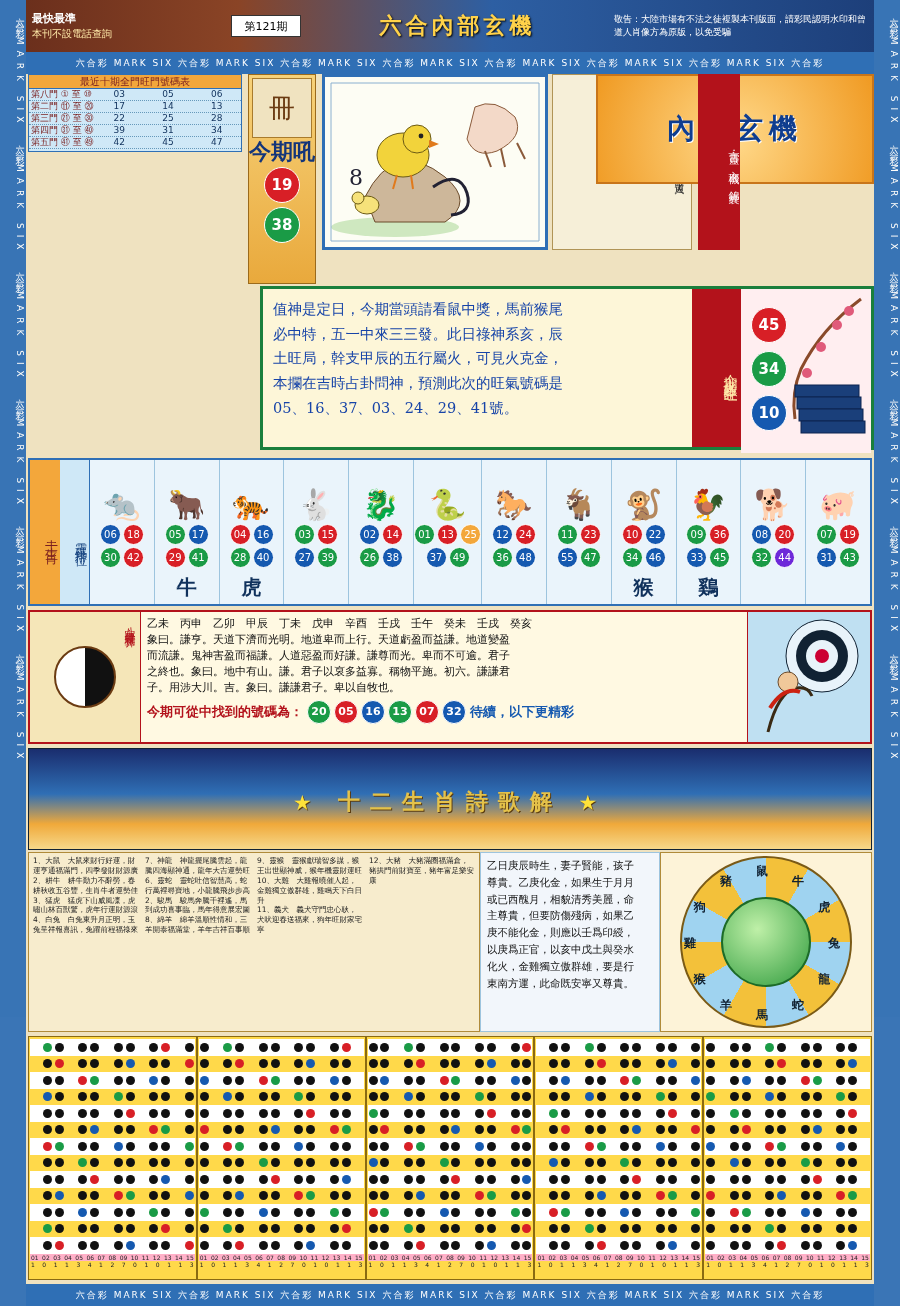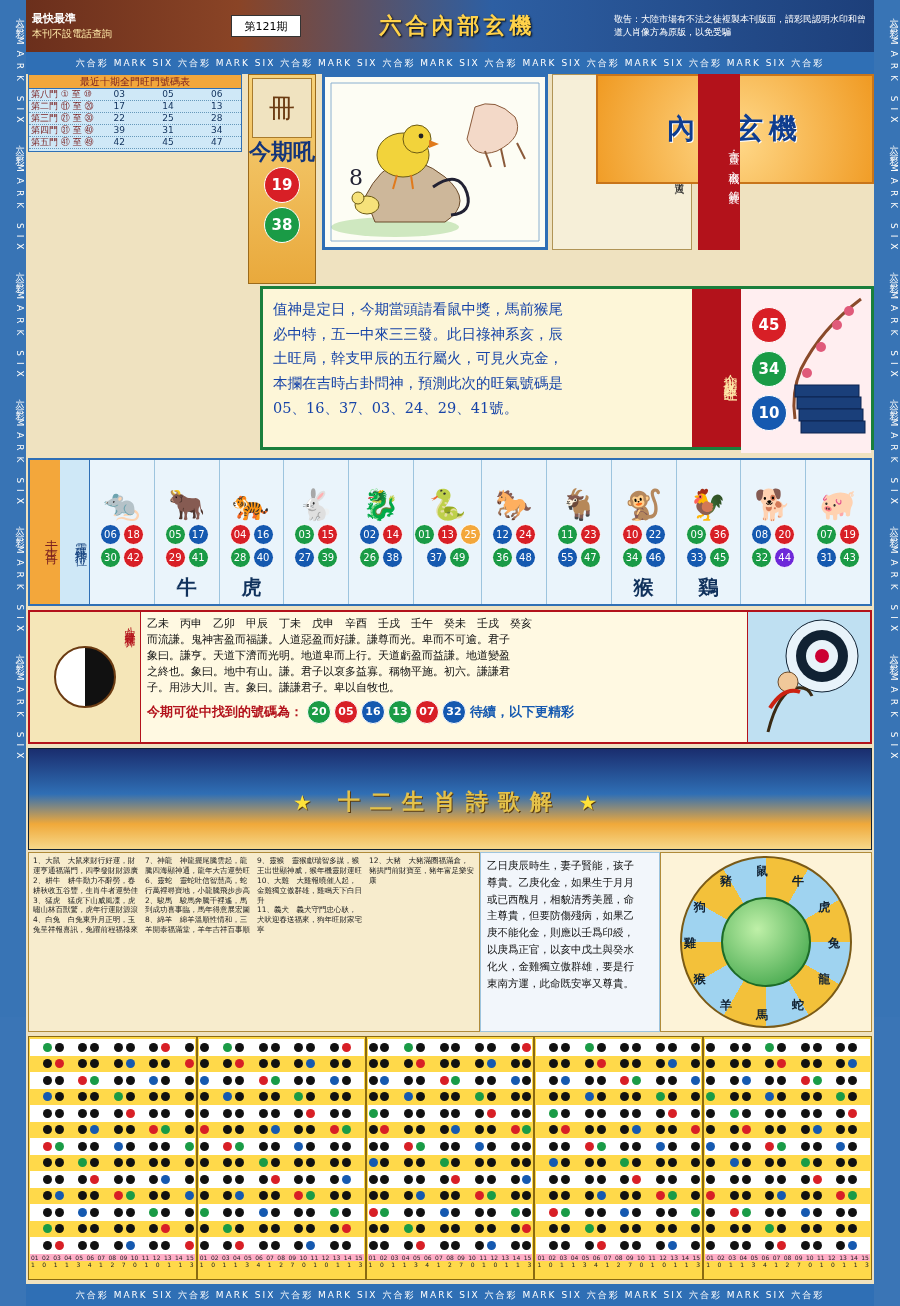--- a/index.html
+++ b/index.html
@@ -571,22 +571,22 @@
     </div>
 
     <div class="bazi">
       <div class="bazi-badge">
         <div class="taiji"></div>
         <div class="bb-t">八字專蹤精算</div>
       </div>
       <div class="bazi-body">
         <div id="bazi-lines">
             <div class="bz-line">乙未　丙申　乙卯　甲辰　丁未　戊申　辛酉　壬戌　壬午　癸未　壬戌　癸亥</div>
+            <div class="bz-line">象曰。謙亨。天道下濟而光明。地道卑而上行。天道虧盈而益謙。地道變盈</div>
             <div class="bz-line">而流謙。鬼神害盈而福謙。人道惡盈而好謙。謙尊而光。卑而不可逾。君子</div>
-            <div class="bz-line">象曰。謙亨。天道下濟而光明。地道卑而上行。天道虧盈而益謙。地道變盈</div>
             <div class="bz-line">之終也。象曰。地中有山。謙。君子以裒多益寡。稱物平施。初六。謙謙君</div>
             <div class="bz-line">子。用涉大川。吉。象曰。謙謙君子。卑以自牧也。</div>
           </div>
         <div class="bz-pick">
           <span>今期可從中找到的號碼為：</span>
           <span id="bazi-balls" style="display:flex;gap:3px">
               <span class="pball" style="background: rgb(26, 155, 70);">20</span>
               <span class="pball" style="background: rgb(216, 31, 38);">05</span>
               <span class="pball" style="background: rgb(21, 89, 176);">16</span>
               <span class="pball" style="background: rgb(26, 155, 70);">13</span>

